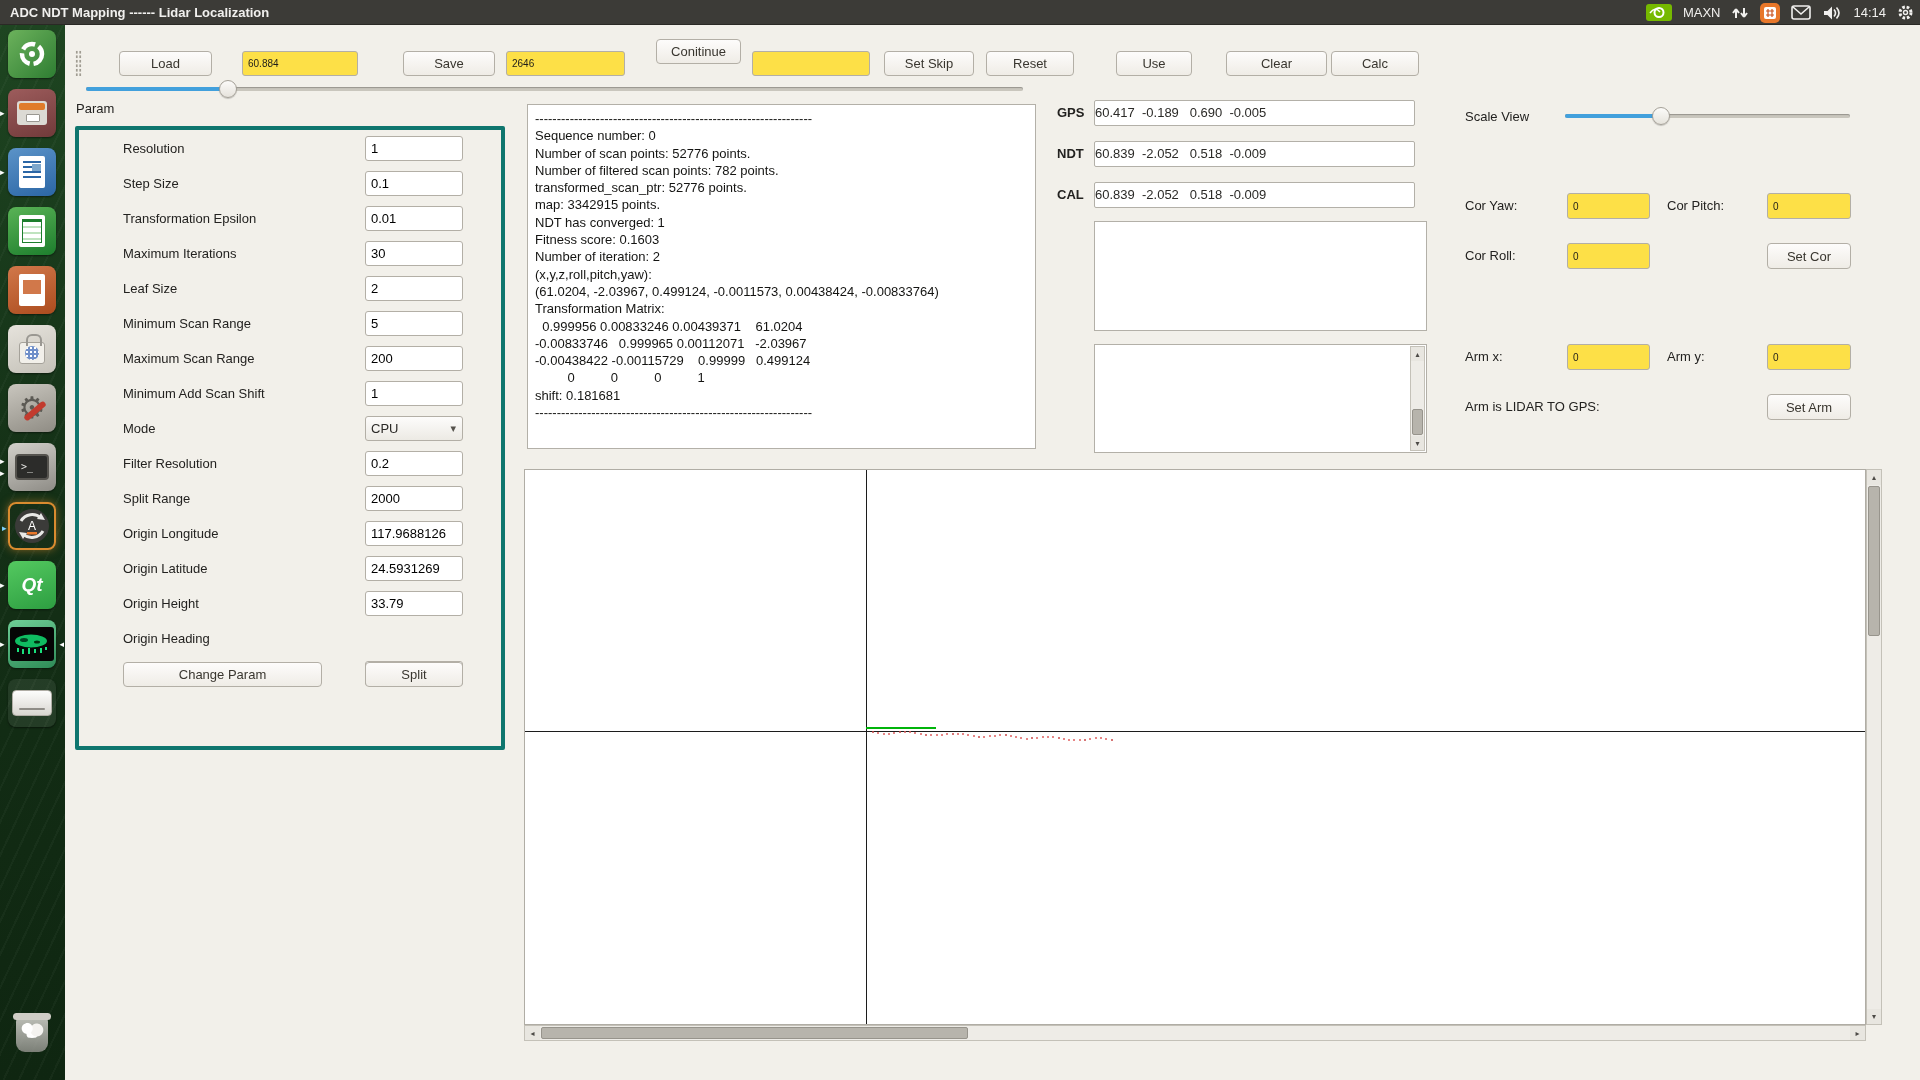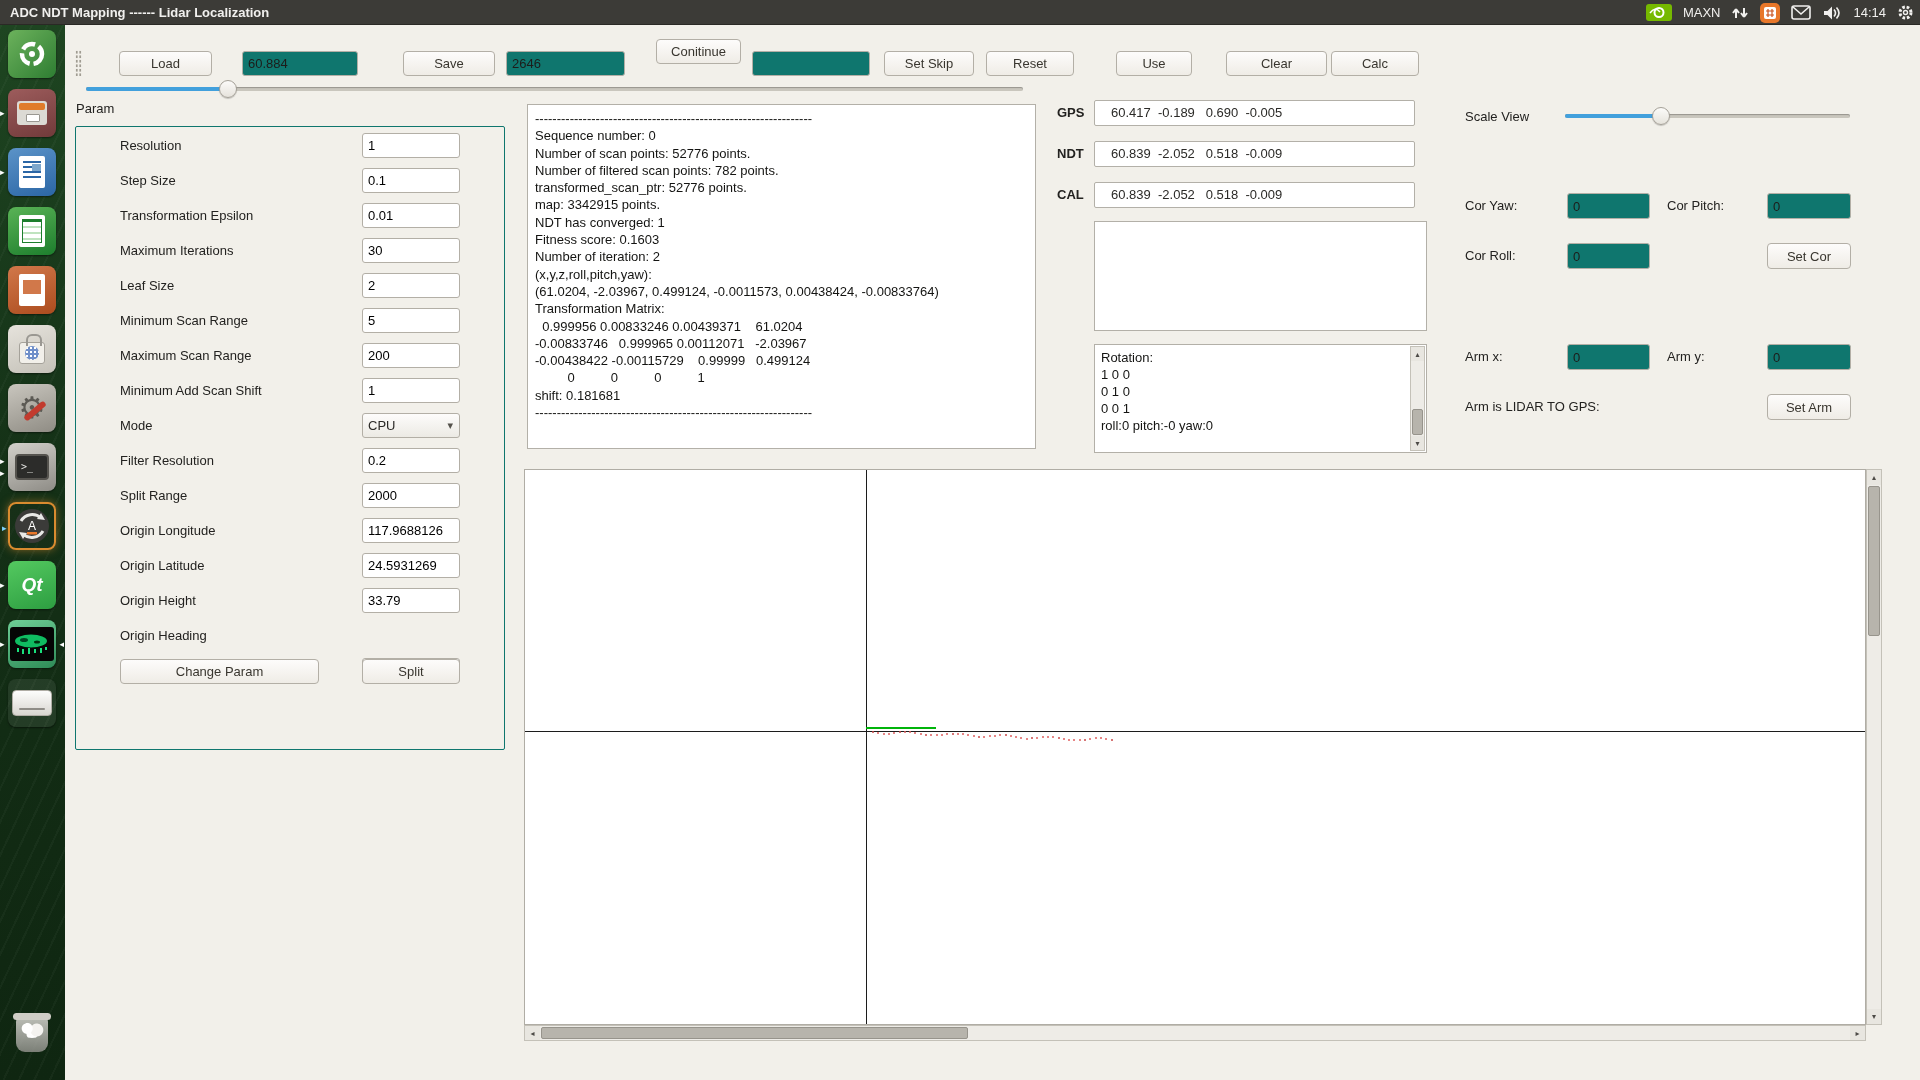--- a/index.html
+++ b/index.html
@@ -72,49 +72,49 @@
   .gearchar { font-size:30px; color:#5c5a54; line-height:1; font-family:"DejaVu Sans",sans-serif; }
   .qttext { color:#fff; font-weight:bold; font-size:19px; font-style:italic; }
 
   
   .win { position:absolute; left:65px; top:25px; width:1855px; height:1055px; background:#f2f0ea; }
   .grip { position:absolute; left:10px; top:25px; width:7px; height:26px;
     background-image:radial-gradient(#a09c92 1px, transparent 1.2px); background-size:3.5px 4.5px; }
   .btn { position:absolute; height:25px; border:1px solid #b3afa6; border-radius:4px;
     background:linear-gradient(#fdfcfb,#efece6); font-size:13px; color:#39362f; cursor:default;
     font-family:inherit; }
-  .inp { position:absolute; height:25px; border:1px solid #b3afa6; border-radius:3px; background:#0f766e;
-    font-size:13px; color:#1d1c1a; padding:0 5px; font-family:inherit; }
+  .inp { position:absolute; height:25px; border:1px solid #b3afa6; border-radius:3px; background:#fde047;
+    font-size:10px; color:#1d1c1a; padding:0 5px; font-family:inherit; }
   .lbl { position:absolute; font-size:13px; color:#232220; }
   .boldlbl { font-weight:bold; }
 
   .slider { position:absolute; height:20px; }
   .slider .track { position:absolute; left:0; right:0; top:8px; height:4px; background:#c9c6bd;
     border-radius:2px; box-shadow:inset 0 1px 1px rgba(0,0,0,.25); }
   .slider .fill { position:absolute; left:0; top:8px; height:4px; background:#42a0dc; border-radius:2px; }
   .slider .handle { position:absolute; top:1px; width:18px; height:18px; border-radius:9px;
     background:linear-gradient(#fcfbf9,#e6e3dc); border:1px solid #a5a198; box-shadow:0 1px 1px rgba(0,0,0,.2); }
 
   .grouplabel { position:absolute; left:11px; top:76px; font-size:13px; color:#232220; }
   .groupbox { position:absolute; left:10px; top:101px; width:430px; height:624px;
-    border:1px solid #0f766e; border-radius:2px; }
+    border:4px solid #0f766e; border-radius:2px; }
   .p-label { position:absolute; left:44px; height:25px; line-height:25px; font-size:13px; color:#232220; }
   .p-input { position:absolute; left:286px; width:98px; height:25px; border:1px solid #b3afa6; border-radius:3px;
     background:#fff; font-size:13px; padding:0 5px; font-family:inherit; }
   .combo { position:absolute; left:286px; width:98px; height:25px; border:1px solid #b3afa6; border-radius:3px;
     background:linear-gradient(#fdfcfb,#eceae4); font-size:13px; line-height:23px; padding:0 5px; }
   .combo::after { content:"▾"; position:absolute; right:6px; top:0; color:#55524c; font-size:11px; }
 
   .whitebox { position:absolute; background:#fff; border:1px solid #b3b0a8; }
   .logtext { position:absolute; left:470px; top:85px; width:494px; height:333px; overflow:hidden;
     font-size:13px; line-height:17.3px; white-space:pre; font-family:inherit; color:#141412; }
   .rottext { position:absolute; font-size:13px; line-height:17px; white-space:pre; font-family:inherit; color:#141412; }
 
   .posefield { position:absolute; height:26px; background:#fff; border:1px solid #b3b0a8; border-radius:2px;
-    font-size:13px; line-height:24px; padding-left:16px; white-space:pre; }
+    font-size:13px; line-height:24px; padding-left:0; white-space:pre; }
 
   
   .sbv, .sbh { position:absolute; background:#eeece7; border:1px solid #c4c1b8; }
   .sb-btn { position:absolute; background:#e8e6e0; display:flex; align-items:center; justify-content:center; }
   .sb-btn::after { font-size:8px; color:#4c4a46; }
   .sb-btn.up::after{content:"▴";} .sb-btn.down::after{content:"▾";}
   .sb-btn.left::after{content:"◂";} .sb-btn.right::after{content:"▸";}
   .sb-thumb { position:absolute; background:#b7b4ac; border:1px solid #97948c; border-radius:2px; }
 
   
@@ -335,25 +335,20 @@
     <div class="lbl boldlbl" style="left:992px;top:75px;line-height:26px">GPS</div>
     <div class="posefield" style="left:1029px;top:75px;width:321px">60.417  -0.189   0.690  -0.005</div>
     <div class="lbl boldlbl" style="left:992px;top:116px;line-height:26px">NDT</div>
     <div class="posefield" style="left:1029px;top:116px;width:321px">60.839  -2.052   0.518  -0.009</div>
     <div class="lbl boldlbl" style="left:992px;top:157px;line-height:26px">CAL</div>
     <div class="posefield" style="left:1029px;top:157px;width:321px">60.839  -2.052   0.518  -0.009</div>
 
     <div class="whitebox" style="left:1029px;top:196px;width:333px;height:110px"></div>
 
     <div class="whitebox" style="left:1029px;top:319px;width:333px;height:109px">
-      <pre class="rottext" style="left:6px;top:4px">Rotation:
-1 0 0
-0 1 0
-0 0 1
-roll:0 pitch:-0 yaw:0</pre>
       <div class="sbv" style="right:1px;top:1px;width:15px;height:105px">
         <div class="sb-btn up" style="left:0;top:0;width:13px;height:14px"></div>
         <div class="sb-thumb" style="left:1px;top:62px;width:11px;height:26px"></div>
         <div class="sb-btn down" style="left:0;bottom:0;width:13px;height:14px"></div>
       </div>
     </div>
 
     <div class="lbl" style="left:1400px;top:84px">Scale View</div>
     <div class="slider" style="left:1500px;top:81px;width:285px">
       <div class="track"></div>

